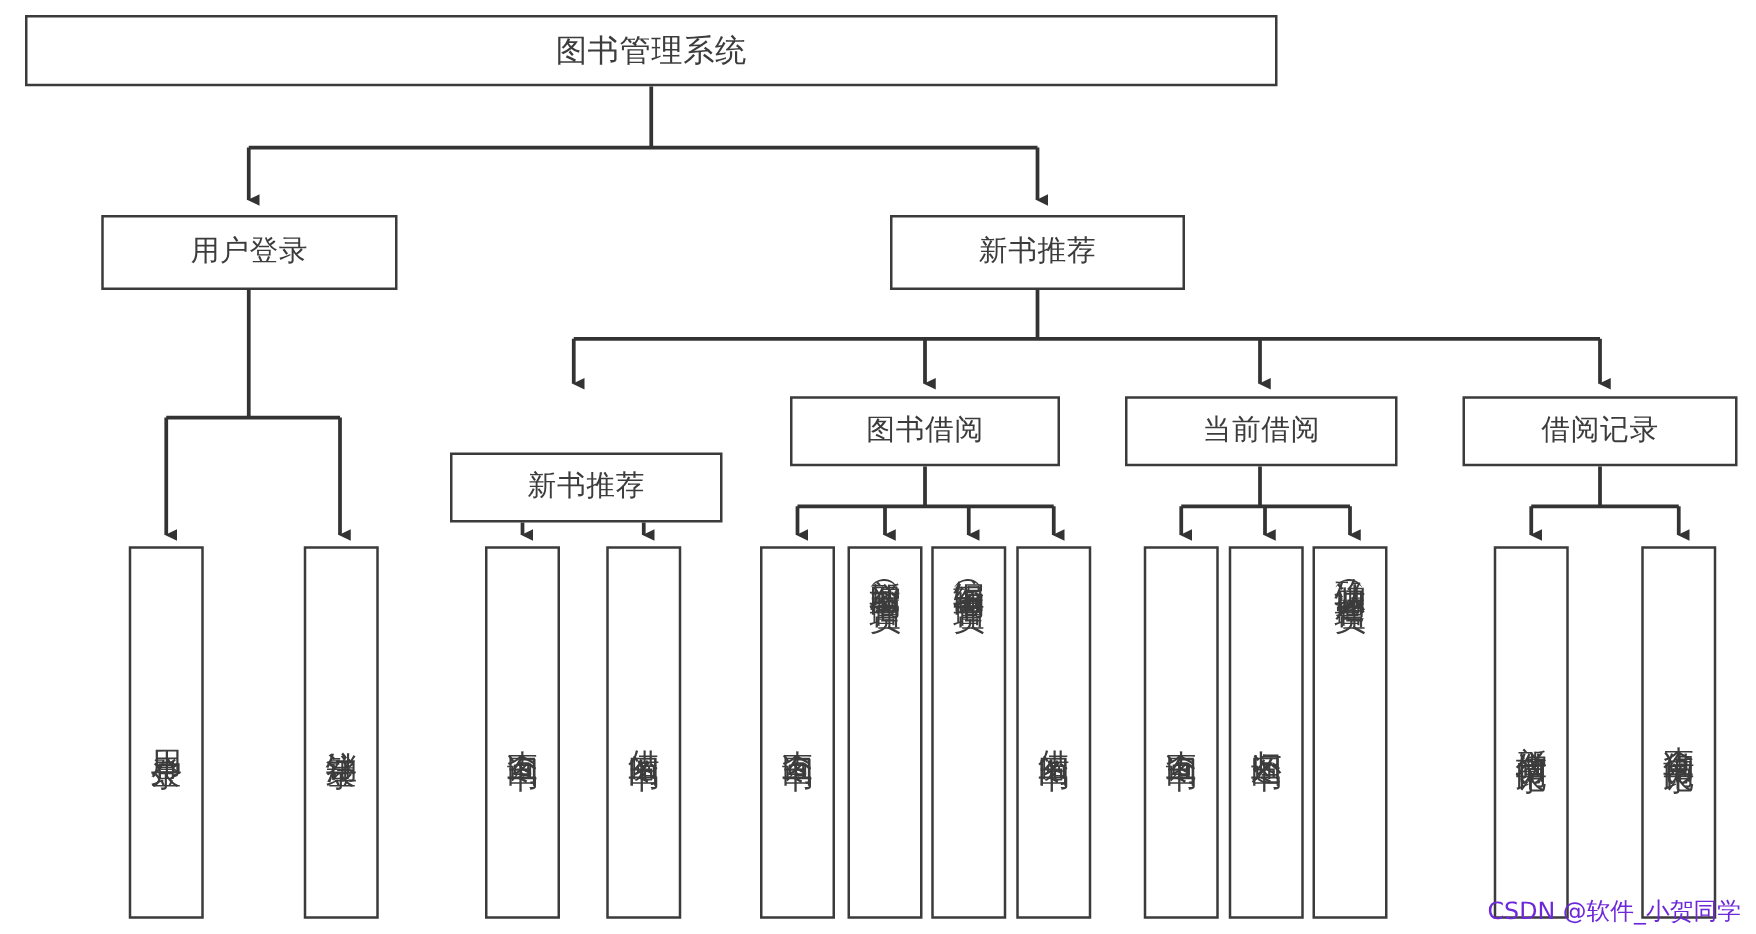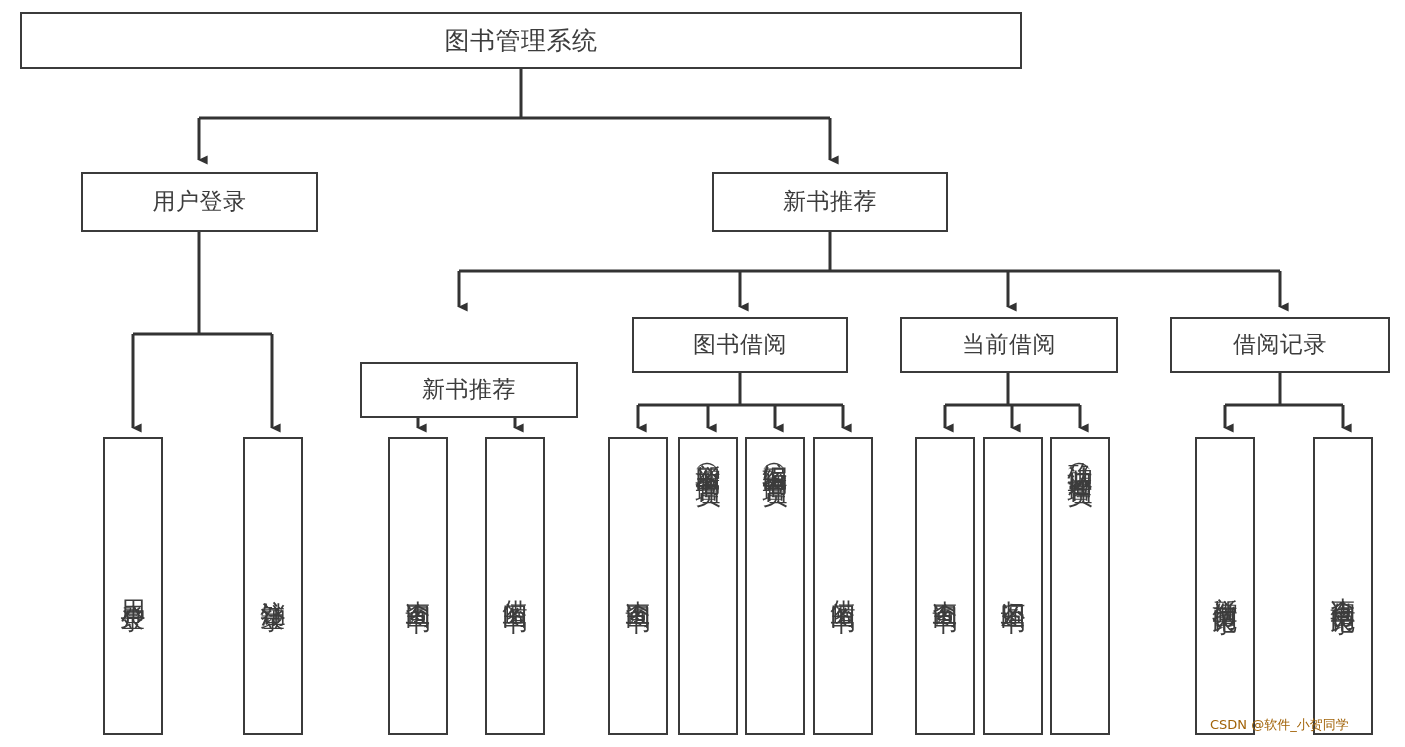--- a/index.html
+++ b/index.html
@@ -66,26 +66,25 @@
     align-items: center;
   }
   .node.v.top {
     align-items: flex-start;
   }
   .node.v.top .label {
     padding-top: 4px;
   }
   .watermark {
     position: absolute;
-    color: #a16207;
-    font-size: 13px;
+    color: #6d28d9;
+    font-size: 19px;
     white-space: nowrap;
     z-index: 5;
     font-family: "DejaVu Sans", "Liberation Sans", sans-serif;
-    margin-left: 20px;
   }
 </style>
 </head>
 <body>
 
 <div id="canvas">
 
   <svg class="edges" viewBox="0 0 1405 747">
     <defs>
       <marker id="arrow" markerWidth="11" markerHeight="11" refX="4.6" refY="8.6" orient="auto" markerUnits="userSpaceOnUse">

